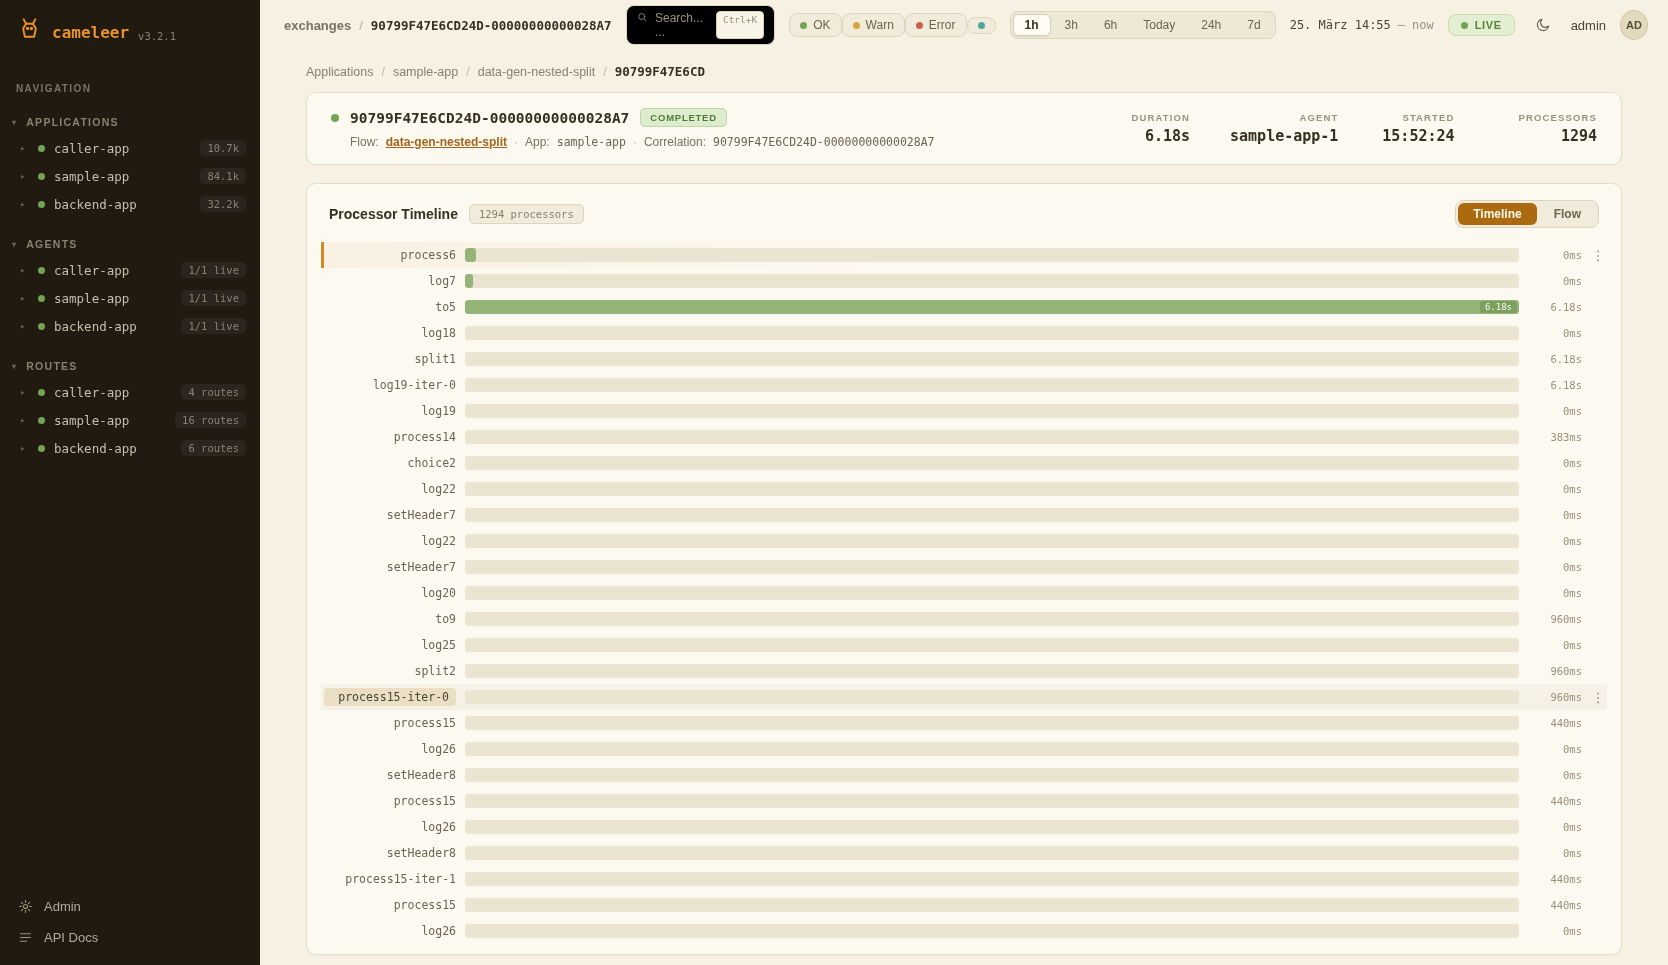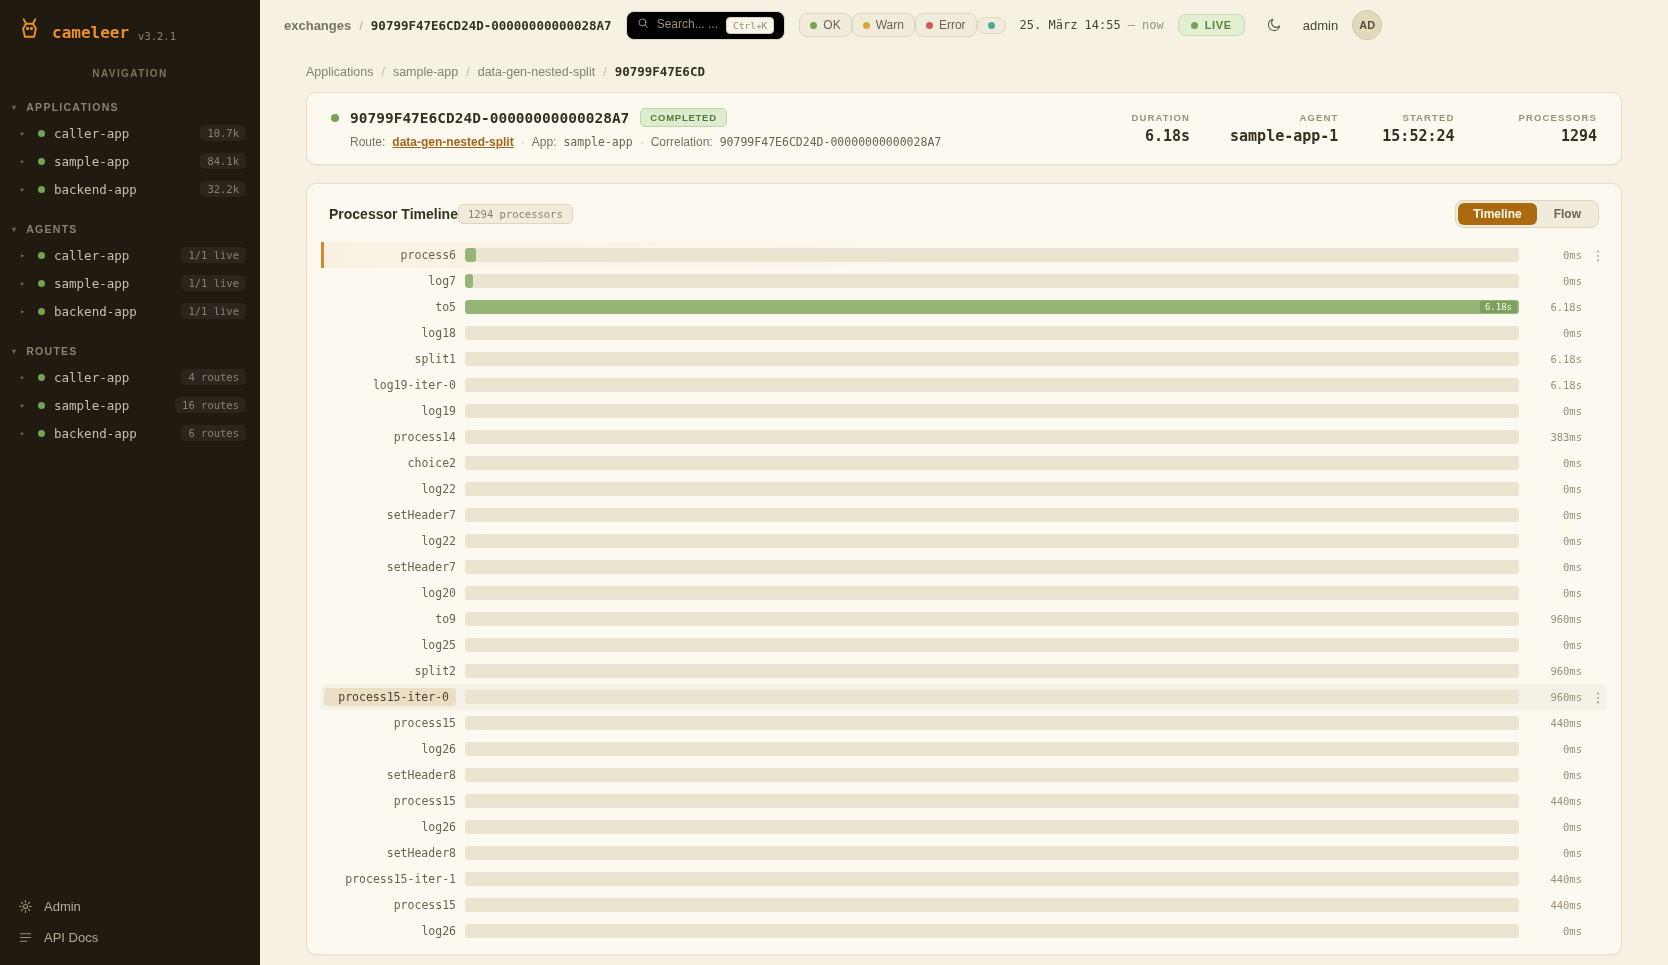--- a/index.html
+++ b/index.html
@@ -8,21 +8,21 @@
   #app { display:flex; width:1668px; height:965px; }
 
   
   .sidebar { width:260px; flex:none; background:#211a11; color:#cdc6b4; display:flex; flex-direction:column; }
   .logo-row { display:flex; align-items:flex-end; gap:9px; padding:15px 16px 13px; }
   .logo-text { font-family:"DejaVu Sans Mono", monospace; font-weight:bold; font-size:16px; color:#e8922a; }
   .logo-version { font-family:"DejaVu Sans Mono", monospace; font-size:10.5px; color:#8a8170; margin-top:3px; }
   .filter-box { margin:4px 14px 0; display:flex; align-items:center; gap:8px; background:#2a2215; border:1px solid #3b3220; border-radius:7px; padding:6px 10px; color:#7d7460; }
   .filter-box input { background:transparent; border:none; outline:none; color:#cdc6b4; font-size:12px; width:100%; font-family:"Liberation Sans", sans-serif; }
   .filter-box input::placeholder { color:#7d7460; }
-  .nav-label { margin:13px 16px 2px; font-size:10px; font-weight:bold; letter-spacing:.14em; color:#7d7460;text-align:center; }
+  .nav-label { margin:28px 16px 2px; font-size:10px; font-weight:bold; letter-spacing:.14em; color:#7d7460; }
   .sb-section { margin-top:16px; }
   .sb-sec-header { display:flex; align-items:center; gap:9px; padding:4px 16px 6px 12px; font-size:10.5px; font-weight:bold; letter-spacing:.12em; color:#8a8170; cursor:pointer; }
   .sec-caret { font-size:8px; color:#6b6252; }
   .sb-item { display:flex; align-items:center; gap:9px; padding:6px 14px 6px 20px; font-family:"DejaVu Sans Mono", monospace; font-size:12.5px; color:#c6bfae; cursor:pointer; }
   .sb-item .chev { color:#6b6252; font-size:9px; width:9px; flex:none; }
   .sb-item .gdot { width:7px; height:7px; border-radius:50%; background:#74a351; flex:none; }
   .sb-item .lbl { flex:1; }
   .sb-item .badge { font-size:10.5px; color:#8a8170; background:rgba(255,255,255,.05); padding:2px 7px; border-radius:5px; }
   .sidebar-footer { margin-top:auto; padding:14px 18px 20px; display:flex; flex-direction:column; gap:16px; }
   .sf-item { display:flex; align-items:center; gap:11px; color:#b3ab99; font-size:13px; cursor:pointer; }
@@ -64,21 +64,21 @@
   .ex-meta { margin-top:8px; padding-left:19px; display:flex; align-items:center; gap:7px; font-size:12px; color:#7a7260; }
   .ex-meta .route-link { color:#a4651a; font-weight:bold; text-decoration:underline; cursor:pointer; }
   .ex-meta .mono-val { font-family:"DejaVu Sans Mono", monospace; font-size:11.5px; color:#6b6451; }
   .ex-meta .msep { color:#b5ac94; }
   .ex-stats { display:flex; gap:40px; }
   .stat { text-align:right; }
   .stat-label { font-size:9.5px; font-weight:bold; letter-spacing:.12em; color:#9a9179;margin-left:24px; }
   .stat-value { margin-top:4px; font-family:"DejaVu Sans Mono", monospace; font-weight:bold; font-size:15px; color:#35301f; }
 
   .timeline-card { margin-top:18px; padding:14px 14px 10px; flex:none; }
-  .tl-header { display:flex; align-items:center; padding:2px 8px 14px; }
+  .tl-header { display:flex; align-items:center; gap:11px; padding:2px 8px 14px; }
   .tl-title { font-size:14px; font-weight:bold; color:#35301f; }
   .tl-badge { font-family:"DejaVu Sans Mono", monospace; font-size:10.5px; color:#8a8170; background:#f1ebdb; border:1px solid #ded5bd; padding:3px 9px; border-radius:5px; }
   .tl-toggle { margin-left:auto; display:flex; gap:2px; background:#f1ebdb; border:1px solid #ded5bd; border-radius:8px; padding:2px; }
   .tl-view { border:none; background:transparent; padding:4px 15px; font-size:12px; font-weight:bold; color:#6b6451; border-radius:6px; cursor:pointer; font-family:"Liberation Sans", sans-serif; }
   .tl-view.active { background:#ab6a10; color:#fdf8ea; }
   .tl-rows { display:flex; flex-direction:column; }
   .tl-row { display:flex; align-items:center; height:26px; gap:9px; border-left:3px solid transparent; padding-right:2px; }
   .tl-row.selected { border-left-color:#d2892a; background:linear-gradient(to right, rgba(210,137,42,.08), rgba(210,137,42,0) 45%); }
   .tl-row.highlighted { background:rgba(120,100,60,.05); }
   .tl-row.highlighted .tl-label { background:#eadfc4; border-radius:4px; padding:2px 7px; color:#4a4433; }
@@ -229,20 +229,28 @@
           </button>
           <button class="chip">
             <span class="chip-dot" style="background: rgb(204, 95, 74);"></span>
             <span>Error</span>
           </button>
           <button class="chip">
             <span class="chip-dot" style="background: rgb(79, 168, 160);"></span>
           </button>
         </div>
 
+      <div class="time-group" id="time-ranges">
+          <button class="trange active">1h</button>
+          <button class="trange">3h</button>
+          <button class="trange">6h</button>
+          <button class="trange">Today</button>
+          <button class="trange">24h</button>
+          <button class="trange">7d</button>
+        </div>
 
       <div class="date-range">
         <span>25. März 14:55</span>
         <span class="dim">—</span>
         <span class="dim">now</span>
       </div>
 
       <div class="live-pill">
         <span class="live-dot"></span>
         <span>LIVE</span>
@@ -271,21 +279,21 @@
         </div>
 
       <section class="card exchange-card">
         <div>
           <div class="ex-title-row">
             <span class="ex-status-dot"></span>
             <span class="ex-id">90799F47E6CD24D-00000000000028A7</span>
             <span class="completed-badge">COMPLETED</span>
           </div>
           <div class="ex-meta">
-            <span>Route:</span>
+            <span>Flow:</span>
             <span class="route-link">data-gen-nested-split</span>
             <span class="msep">·</span>
             <span>App:</span>
             <span class="mono-val">sample-app</span>
             <span class="msep">·</span>
             <span>Correlation:</span>
             <span class="mono-val">90799F47E6CD24D-00000000000028A7</span>
           </div>
         </div>
         <div class="ex-stats" id="ex-stats">

